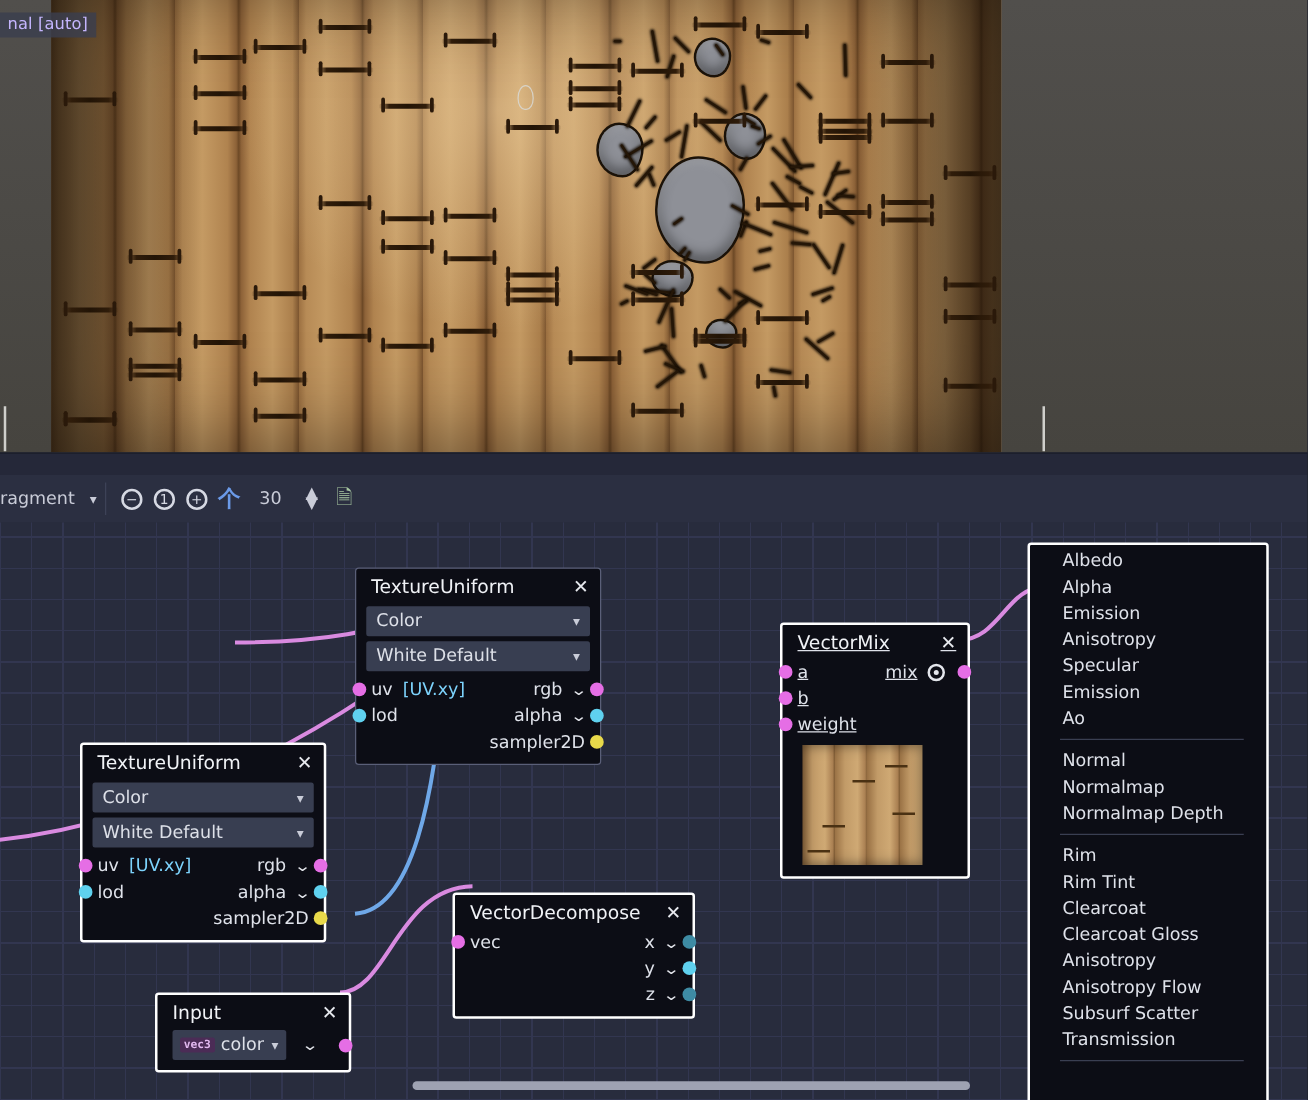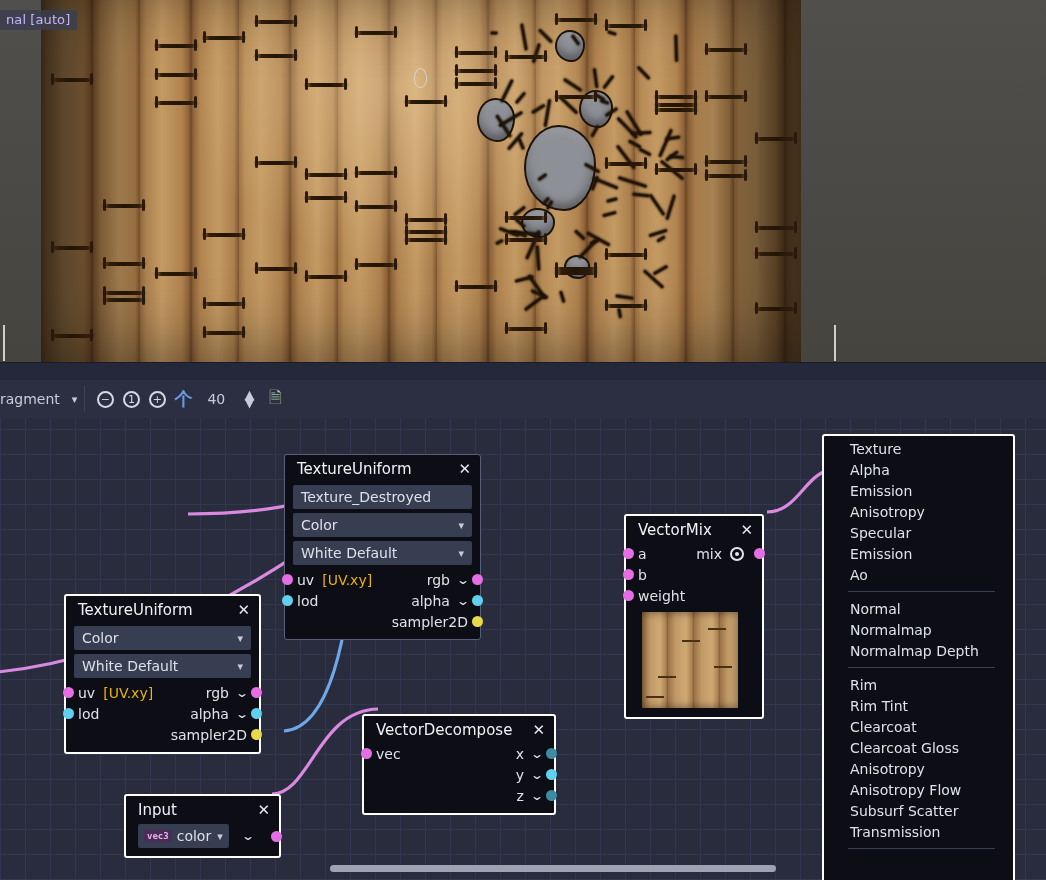--- a/index.html
+++ b/index.html
@@ -148,21 +148,21 @@
   .prow .pin {
     position:absolute; width:11px; height:11px; border-radius:50%;
   }
   .pin.left { left:-11px; }
   .pin.right { right:-11px; }
   .pin-pink { background:#e56ee5; }
   .pin-blue { background:#5fd1ef; }
   .pin-blue-dim { background:#3e8ba4; }
   .pin-yellow { background:#e8d94a; }
   .in-label { color:#dfe2ea; }
-  .in-hint { color:#eab308; margin-left:8px; }
+  .in-hint { color:#7dd3fc; margin-left:8px; }
   .out-label { margin-left:auto; }
   .curve-ico { color:#e6e8ee; font-size:12px; margin-left:8px; display:inline-block; transform:scaleX(1.4); }
 
   .out-rows { padding-top:2px; }
   .out-rows .orow {
     position:relative; display:flex; align-items:center;
     height:21px; font-size:14px; padding-left:18px; color:#dfe2ea;
   }
   .out-rows .orow .pin { position:absolute; left:0; }
   .out-sep { height:1px; background:#3a3f52; margin:6px 10px 6px 16px; }
@@ -367,21 +367,21 @@
       </div>
       <div class="tb-btn">
         <span class="circ-icon">1</span>
       </div>
       <div class="tb-btn">
         <span class="circ-icon">+</span>
       </div>
       <div class="tb-btn">
         <span class="snap-icon">个</span>
       </div>
-      <div class="tb-zoom-val">40</div>
+      <div class="tb-zoom-val">30</div>
       <div class="tb-btn">
         <span class="spin-icon">▲<br>▼</span>
       </div>
       <div class="tb-btn">
         <span class="file-icon">🗎</span>
       </div>
     </div>
 
     <div id="graph">
 
@@ -397,23 +397,20 @@
 
         <path d="M 767,94 C 800,94 806,50 836,52" stroke="#d98ae0" stroke-width="3.2" fill="none"></path>
       </svg>
 
       <div class="node" id="node-tex-destroyed" style="left:284px; top:36px; width:197px;">
         <div class="node-title">
           <span>TextureUniform</span>
           <span class="node-close">✕</span>
         </div>
         <div class="node-body">
-          <div class="field plain">
-            <span>Texture_Destroyed</span>
-          </div>
           <div class="field">
             <span>Color</span>
             <span class="chev">▾</span>
           </div>
           <div class="field">
             <span>White Default</span>
             <span class="chev">▾</span>
           </div>
           <div class="prow">
             <span class="pin left pin-pink"></span>
@@ -466,21 +463,21 @@
             <span class="curve-ico">⌄</span>
             <span class="pin right pin-blue"></span>
           </div>
           <div class="prow">
             <span class="out-label">sampler2D</span>
             <span class="pin right pin-yellow" style="right:-11px"></span>
           </div>
         </div>
       </div>
 
-      <div class="node selected" id="node-vector-mix" style="left:624px; top:96px; width:140px;">
+      <div class="node selected" id="node-vector-mix" style="left:624px; top:80px; width:152px;text-decoration:underline;">
         <div class="node-title">
           <span>VectorMix</span>
           <span class="node-close">✕</span>
         </div>
         <div class="node-body">
           <div class="prow">
             <span class="pin left pin-pink"></span>
             <span class="in-label">a</span>
             <span class="out-label">mix</span>
             <span class="eye-ico"></span>
@@ -545,21 +542,21 @@
             <span class="curve-ico" style="margin-left:14px;">⌄</span>
             <span class="pin right pin-pink"></span>
           </div>
         </div>
       </div>
 
       <div class="node selected" id="node-output" style="left:822px; top:16px; width:193px;">
         <div class="node-body out-rows">
           <div class="orow">
             <span class="pin pin-pink"></span>
-            <span>Texture</span>
+            <span>Albedo</span>
             </div>
           <div class="orow">
             <span class="pin pin-blue"></span>
             <span>Alpha</span>
             </div>
           <div class="orow">
             <span class="pin pin-blue"></span>
             <span>Emission</span>
             </div>
           <div class="orow">

